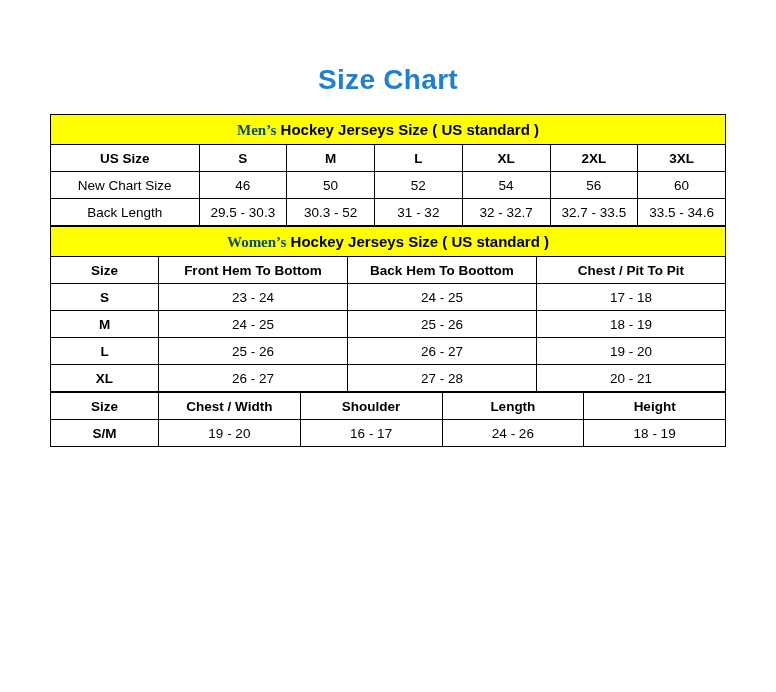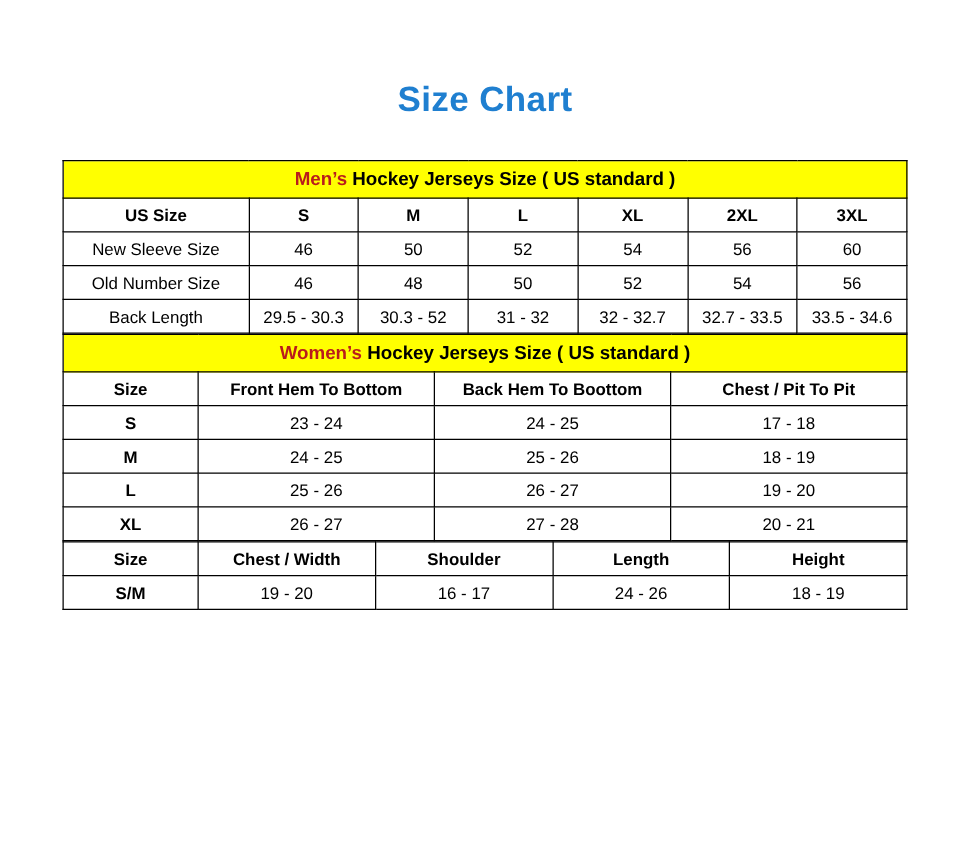--- a/index.html
+++ b/index.html
@@ -18,21 +18,21 @@
     width: 776px;
     height: 692px;
     box-sizing: border-box;
   }
   .title {
     text-align: center;
     color: #1f7fd0;
     font-size: 28px;
     font-weight: bold;
     padding-top: 64px;
-    padding-bottom: 32px;
+    padding-bottom: 18px;
     letter-spacing: 0.3px;
   }
   .tables {
     width: 676px;
     margin: 0 auto;
   }
   table {
     border-collapse: collapse;
     width: 100%;
     table-layout: fixed;
@@ -47,21 +47,22 @@
     font-weight: normal;
     box-sizing: border-box;
   }
   .banner td {
     background: #ffff00;
     font-weight: bold;
     font-size: 15px;
     height: 30px;
   }
   .banner .accent {
-    color: #b91c1c;
+    color: #0c4a6e;
+    font-family: Liberation Serif, serif;
   }
   .hdr td {
     font-weight: bold;
   }
   .rowlabel {
     font-weight: normal;
   }
   .bold-cell {
     font-weight: bold;
   }
@@ -92,36 +93,27 @@
         <tr class="hdr">
           <td>US Size</td>
           <td>S</td>
           <td>M</td>
           <td>L</td>
           <td>XL</td>
           <td>2XL</td>
           <td>3XL</td>
         </tr>
         <tr>
-          <td class="rowlabel">New Sleeve Size</td>
+          <td class="rowlabel">New Chart Size</td>
           <td>46</td>
           <td>50</td>
           <td>52</td>
           <td>54</td>
           <td>56</td>
           <td>60</td>
-        </tr>
-        <tr>
-          <td class="rowlabel">Old Number Size</td>
-          <td>46</td>
-          <td>48</td>
-          <td>50</td>
-          <td>52</td>
-          <td>54</td>
-          <td>56</td>
         </tr>
         <tr>
           <td class="rowlabel">Back Length</td>
           <td>29.5 - 30.3</td>
           <td>30.3 - 52</td>
           <td>31 - 32</td>
           <td>32 - 32.7</td>
           <td>32.7 - 33.5</td>
           <td>33.5 - 34.6</td>
         </tr>

